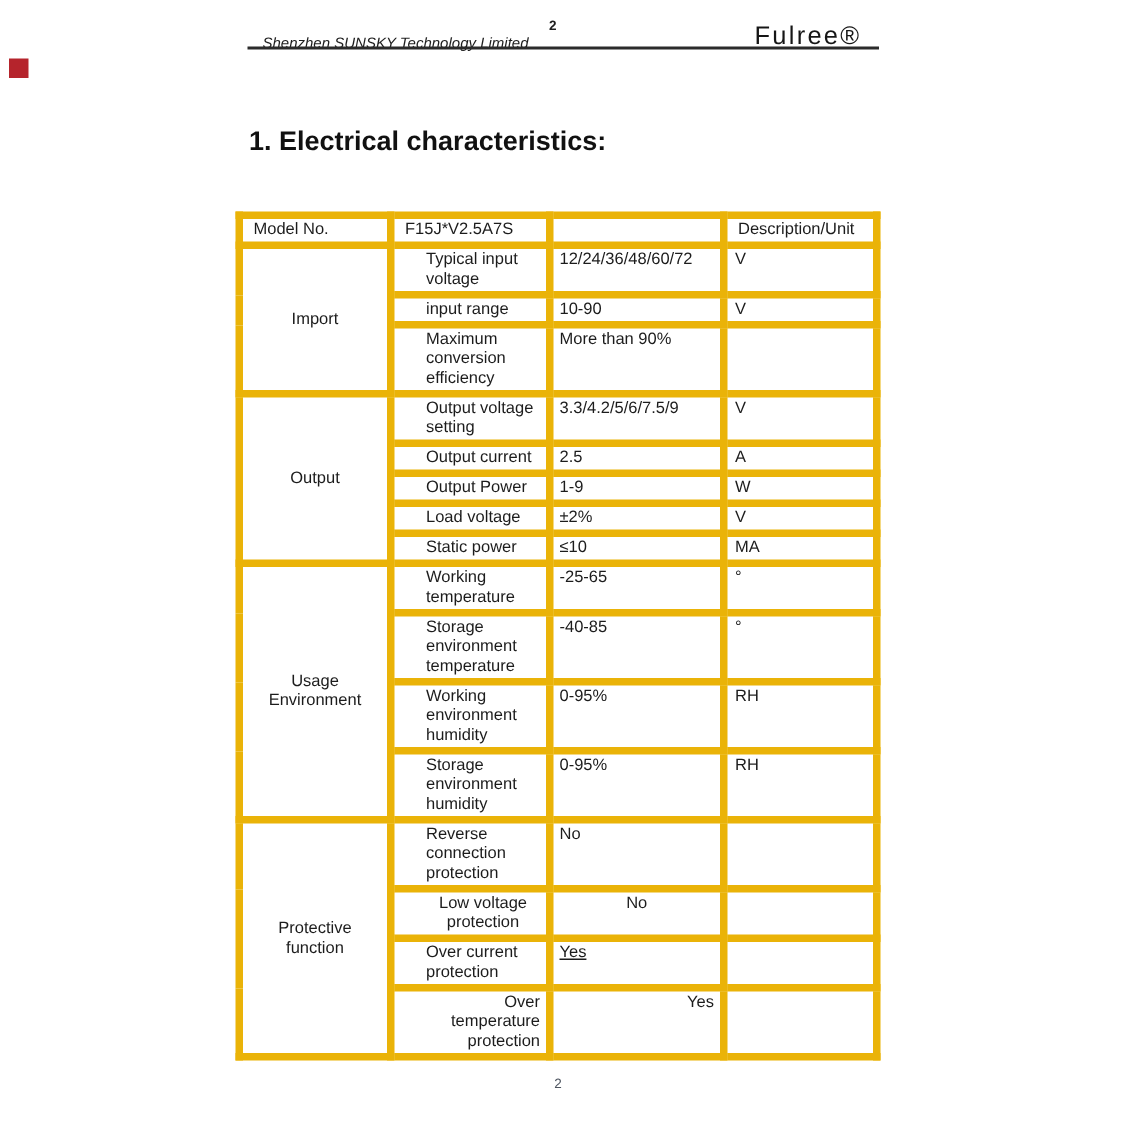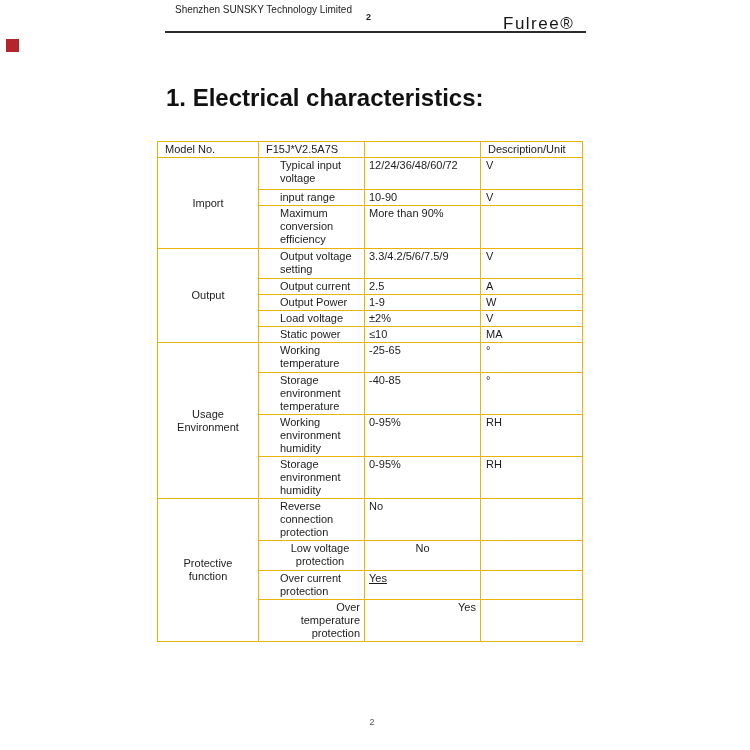--- a/index.html
+++ b/index.html
@@ -1,33 +1,33 @@
 <!DOCTYPE html>
 <html><head>
 <meta charset="utf-8">
 <style>
   html,body{margin:0;padding:0;background:#ffffff;}
   #page{
     position:relative;width:750px;height:750px;background:#ffffff;overflow:hidden;
     font-family:"Liberation Sans","DejaVu Sans",sans-serif;color:#1f1f1f;
   }
   
-  .company{position:absolute;left:175px;top:4px;font-size:10px;color:#1d1d1d;white-space:nowrap;}
+  .company{position:absolute;left:175px;top:24px;font-size:10px;color:#1d1d1d;white-space:nowrap;font-style:italic;}
   .hdr-sup{position:absolute;left:366px;top:12px;font-size:9px;font-weight:bold;color:#1d1d1d;}
   .brand{position:absolute;left:503px;top:14px;font-size:17px;letter-spacing:1.5px;color:#161616;white-space:nowrap;}
   .hdr-rule{position:absolute;left:165px;top:31px;width:421px;height:2px;background:#2b2b2b;}
   .red-marker{position:absolute;left:6px;top:39px;width:13px;height:13px;background:#b5242c;}
   
-  .sec-title{position:absolute;left:166px;top:84px;font-size:24px;font-weight:bold;color:#111;}
+  .sec-title{position:absolute;left:166px;top:84px;font-size:18px;font-weight:bold;color:#111;}
   
   table.spec{
     position:absolute;left:157px;top:141px;border-collapse:collapse;table-layout:fixed;width:425px;
     font-size:11px;line-height:13px;color:#1c1c1c;
   }
-  table.spec td{border:1px solid #eab308;padding:1px 4px;vertical-align:top;overflow:hidden;}
+  table.spec td{border:5px solid #eab308;padding:1px 4px;vertical-align:top;overflow:hidden;}
   table.spec tr.hrow{height:15px;}
   table.spec td.hcell{padding-left:7px;white-space:nowrap;}
   table.spec td.group-cell{text-align:center;vertical-align:middle;padding:1px 8px;}
   table.spec td.param-cell{padding-left:21px;}
   .pwrap{display:inline-block;max-width:80px;}
   table.spec td.value-cell{white-space:nowrap;}
   table.spec td.unit-cell{padding-left:5px;}
   
   .page-num{position:absolute;left:352px;top:717px;width:40px;text-align:center;font-size:9px;color:#4e5560;}
 </style>

